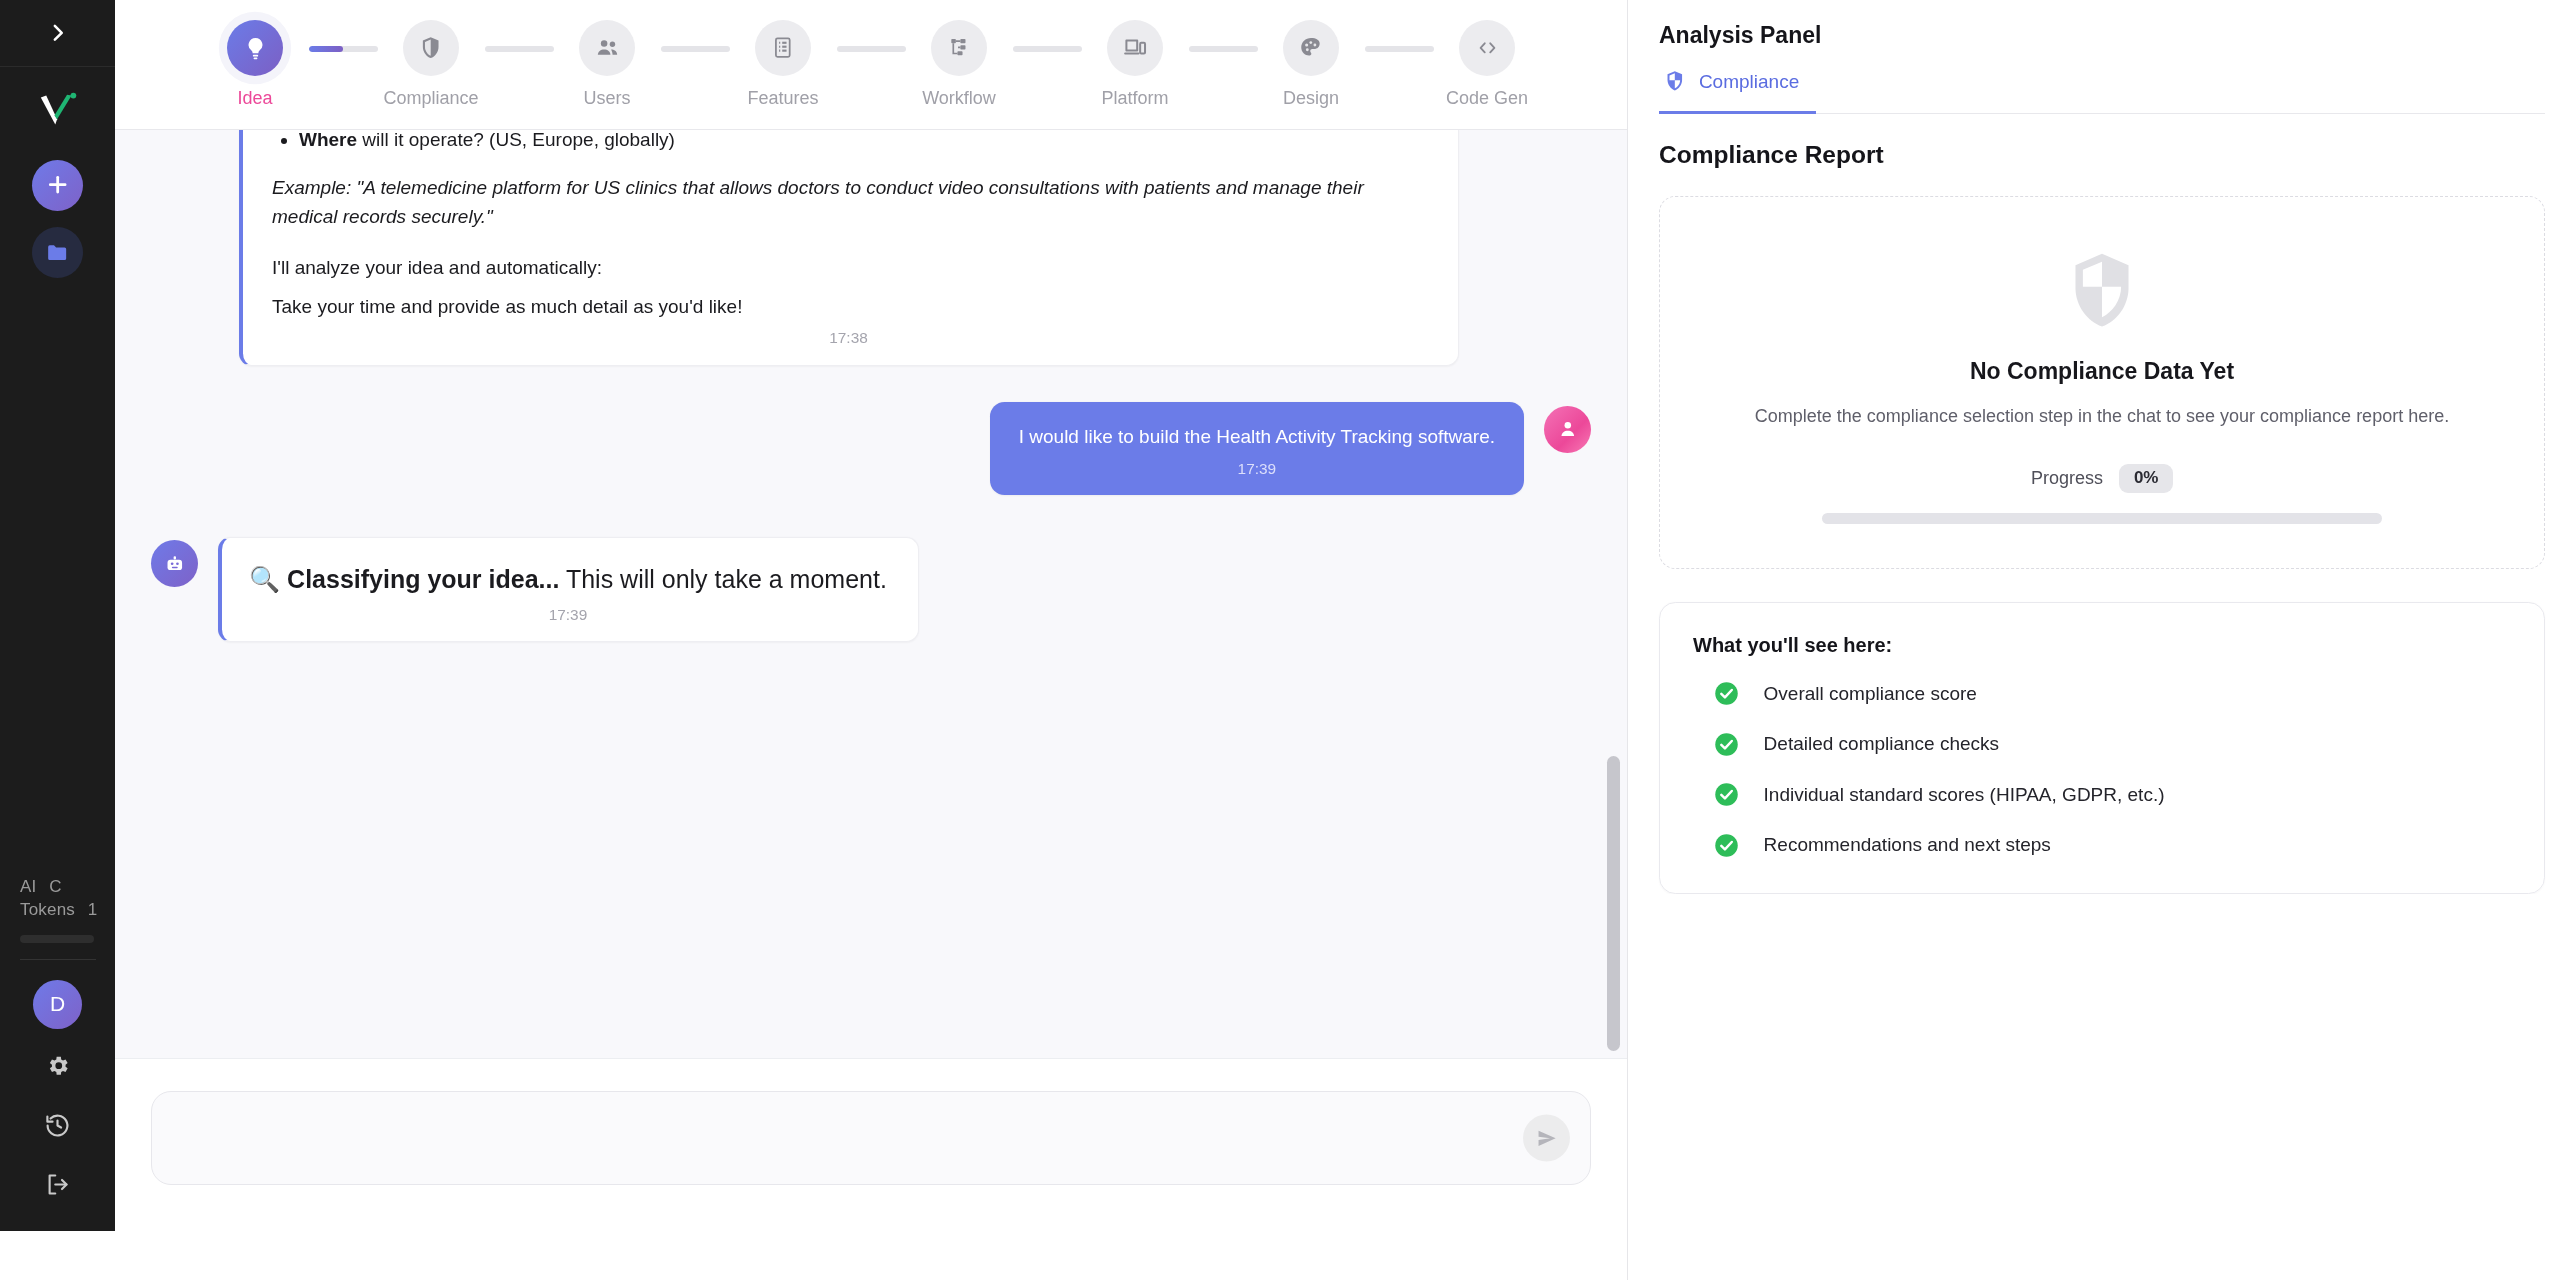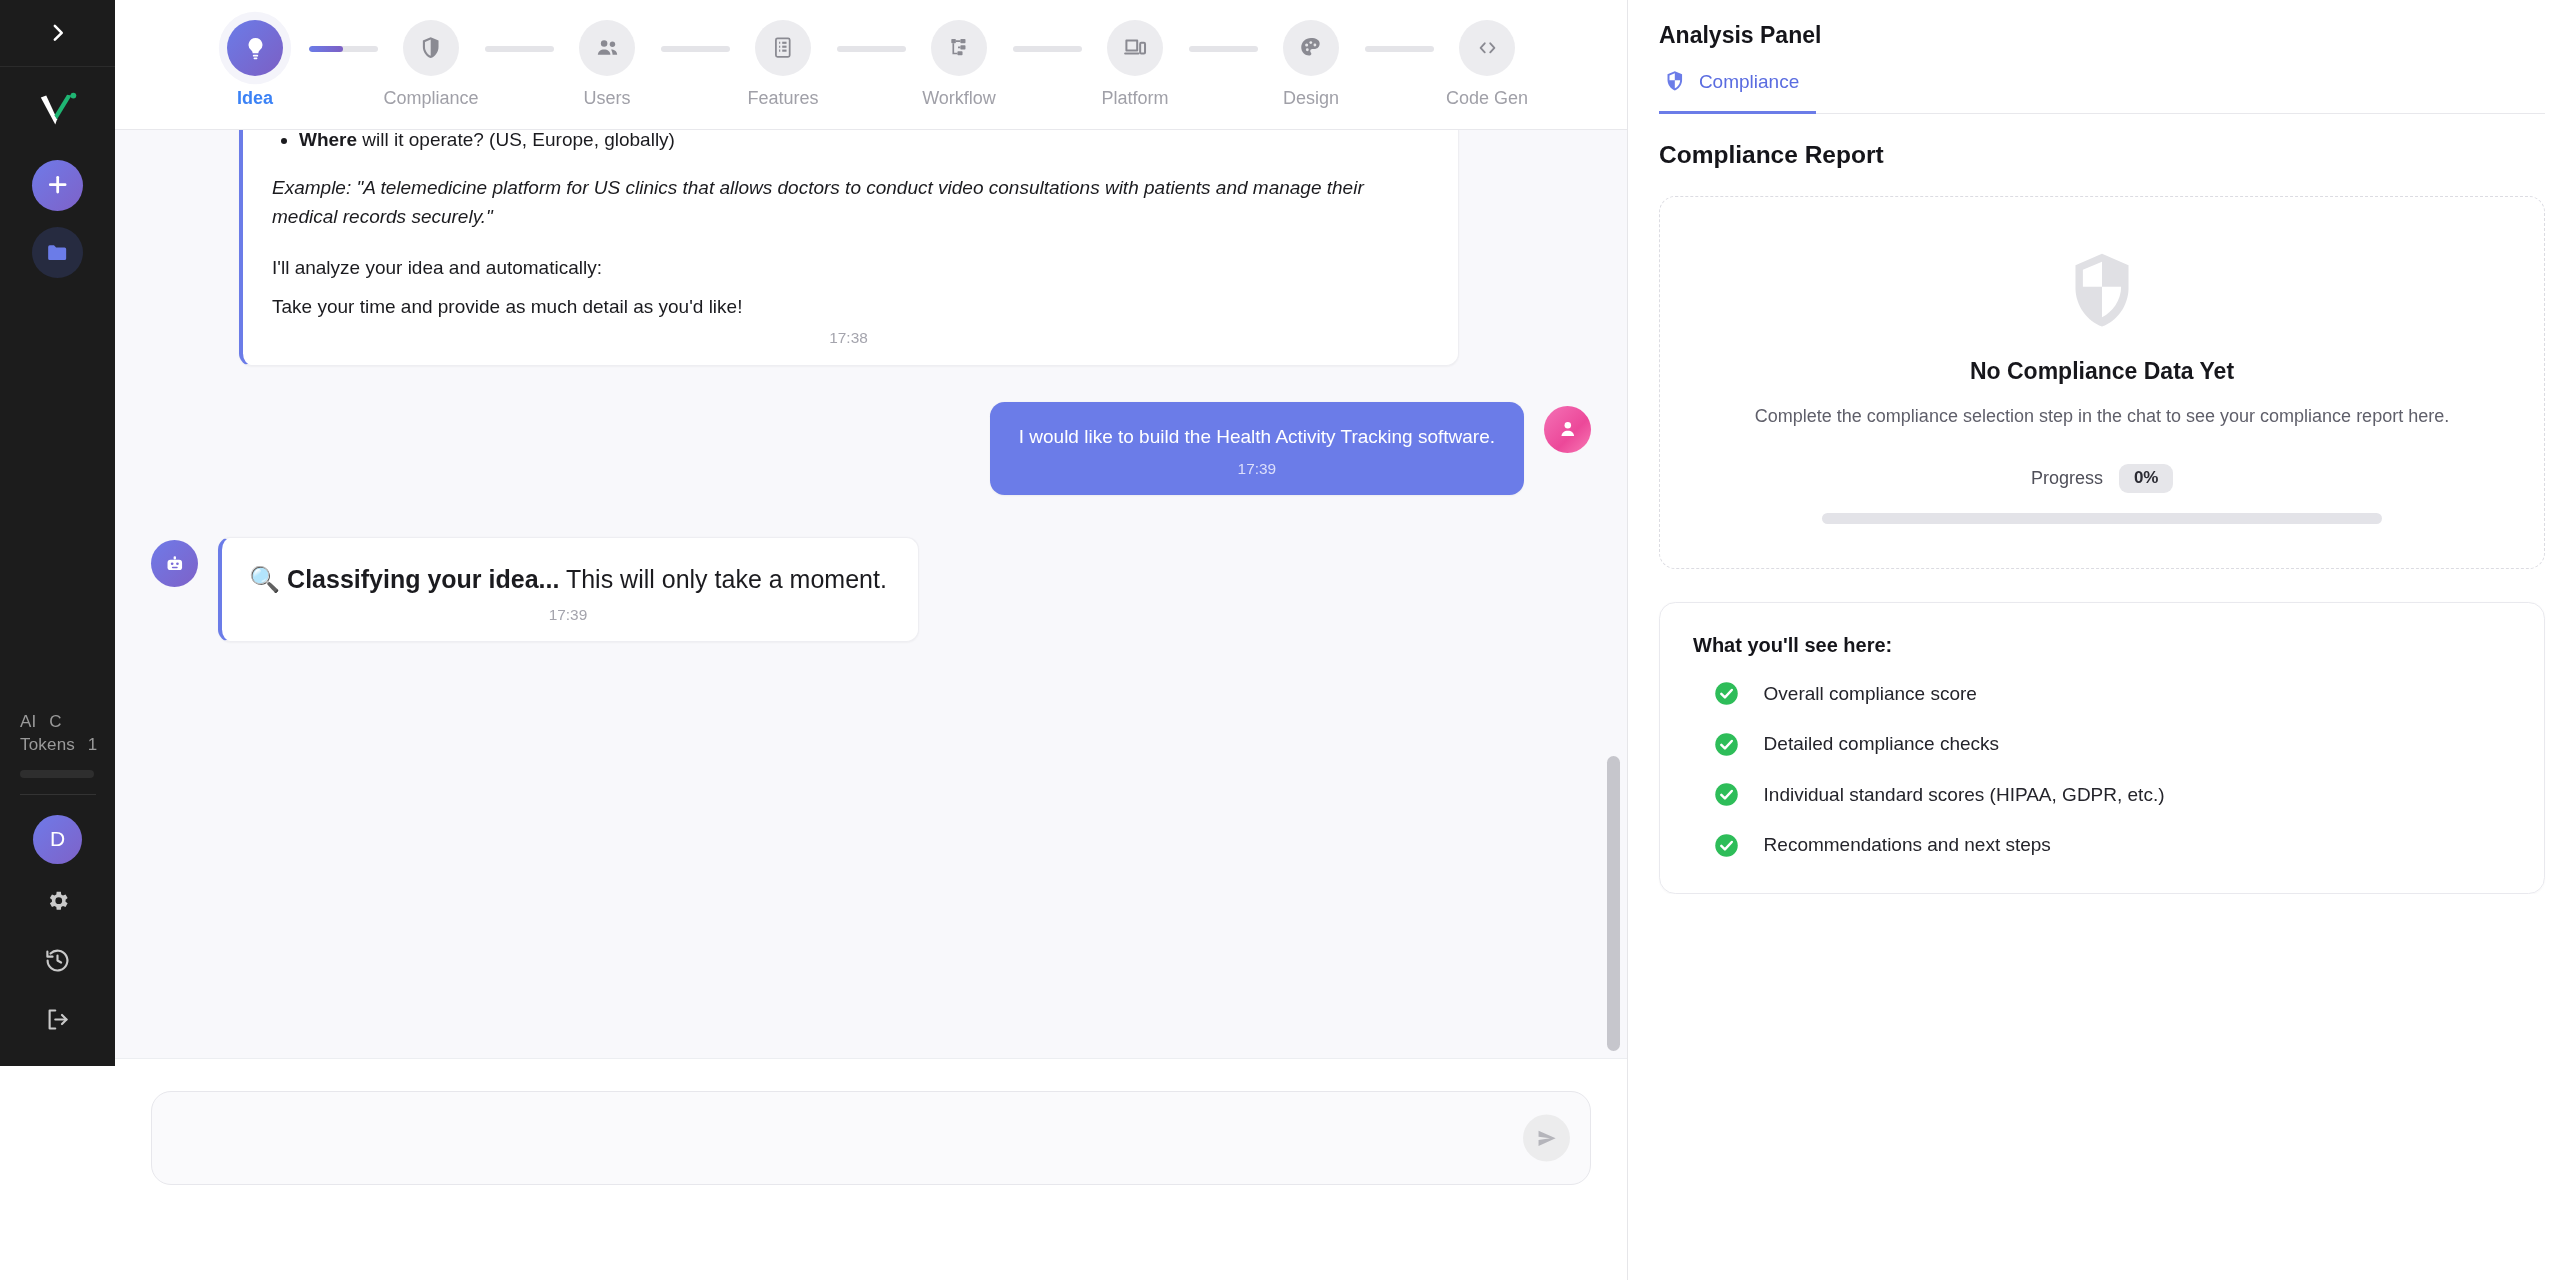--- a/index.html
+++ b/index.html
@@ -6,21 +6,21 @@
   html, body {
     width: 2576px; height: 1281px;
     font-family: "Liberation Sans", sans-serif;
     background: #ffffff;
     overflow: hidden;
   }
   .app { display: flex; width: 2576px; height: 1281px; }
 
   
   .rail {
-    width: 115px; height: 1066px;
+    width: 115px; height: 1231px;
     background: #1c1c1c;
     display: flex; flex-direction: column; align-items: center;
     flex: 0 0 115px;
     position: relative;
   }
   .rail-top {
     height: 67px; width: 100%;
     display: flex; align-items: center; justify-content: center;
     border-bottom: 0.9px solid #2b2b2b;
   }
@@ -76,21 +76,21 @@
   .step-circle {
     width: 56px; height: 56px; border-radius: 50%;
     background: #ececef; display: flex; align-items: center; justify-content: center;
     cursor: pointer;
   }
   .step.active .step-circle {
     background: linear-gradient(135deg,#6b7ce8 0%,#7c5fc4 100%);
     box-shadow: 0 0 0 8.2px #f4f4fa;
   }
   .step-label { margin-top: 11.8px; font-size: 18px; color: #a0a0a8; }
-  .step.active .step-label { color: #3b82f6; font-weight: 700; }
+  .step.active .step-label { color: #ec4899; font-weight: 400; }
   .connector {
     width: 69px; height: 5.4px; border-radius: 3.6px; background: #e4e4e8;
     margin: 0 0 31px 0; position: relative; overflow: hidden; flex: 0 0 69px;
   }
   .connector .fill {
     position: absolute; left:0; top:0; bottom:0; width: 50%;
     background: linear-gradient(90deg,#6b7ce8,#7c5fc4);
     border-radius: 3.6px;
   }
 

